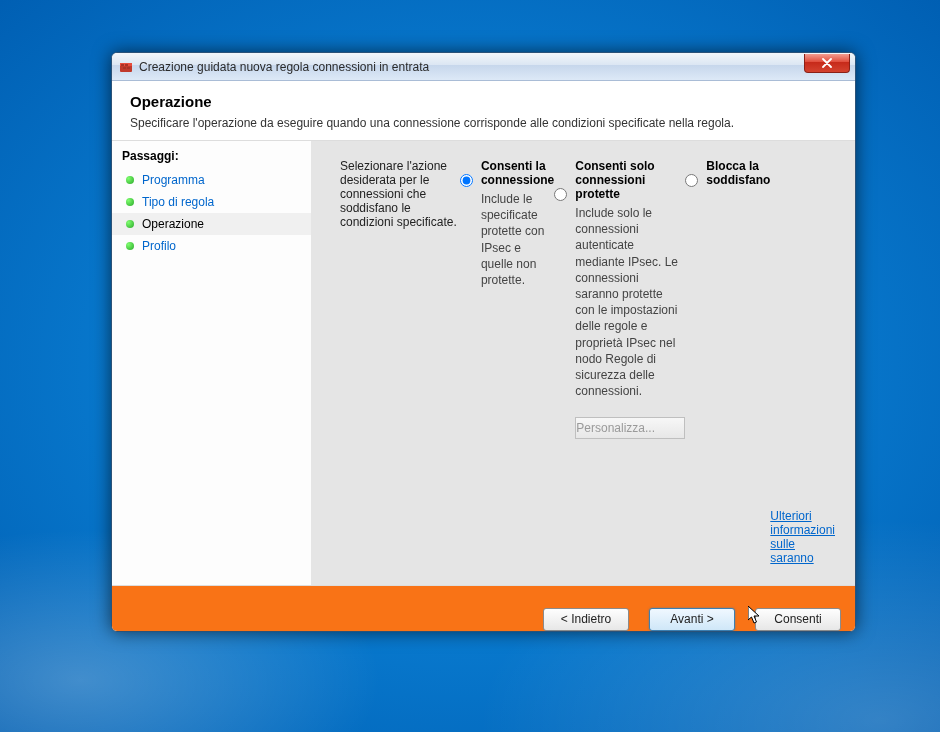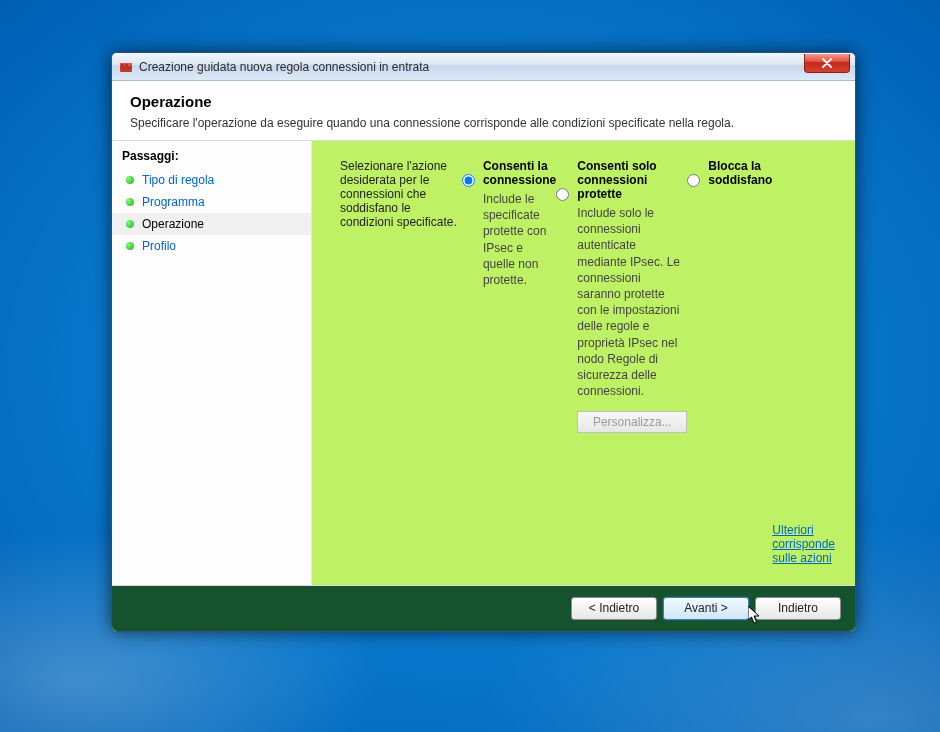--- a/index.html
+++ b/index.html
@@ -74,21 +74,21 @@
     margin-bottom: 6px;
   }
   .header-desc {
     font-size: 12px;
     color: #333;
   }
 
   .body-zone {
     flex: 1;
     display: flex;
-    background: #bef264;
+    background: #e5e5e5;
   }
   .sidebar {
     width: 200px;
     border-right: 1px solid #e5e5e5;
     padding: 4px 0 0 0;
     background: #fdfdfd;
   }
   .sidebar-heading {
     font-weight: bold;
     color: #000;
@@ -144,49 +144,48 @@
   }
   .radio-desc {
     margin-left: 21px;
     color: #444;
     font-size: 12px;
     line-height: 1.35;
     max-width: 450px;
   }
   .customize-btn {
     margin-left: 21px;
-    margin-top: 12px;
+    margin-top: 18px;
     width: 110px; height: 22px;
     background: linear-gradient(to bottom, #f7f7f7, #e7e7e7);
     border: 1px solid #bfbfbf;
     color: #9a9a9a;
     font-size: 12px;
-    text-align: center;
     line-height: 20px;
     cursor: default;
   }
   .more-info-link {
     margin-top: auto;
     margin-bottom: 10px;
     color: #0066cc;
     text-decoration: underline;
     font-size: 12px;
     cursor: default;
     width: fit-content;
   }
 
   .footer-zone {
     height: 46px;
-    background: #14532d;
+    background: #f97316;
     border-top: 1px solid #ddd;
     display: flex;
-    align-items: center;
+    align-items: flex-end;
     justify-content: flex-end;
     padding-right: 14px;
-    gap: 6px;
+    gap: 20px;
   }
   .footer-btn {
     min-width: 86px;
     height: 23px;
     background: linear-gradient(to bottom, #fefefe, #e7e7e7);
     border: 1px solid #8b8b8b;
     border-radius: 3px;
     font-size: 12px;
     color: #222;
     text-align: center;
@@ -237,25 +236,25 @@
     <div class="header-desc">Specificare l'operazione da eseguire quando una connessione corrisponde alle condizioni specificate nella regola.</div>
   </div>
 
   <div class="body-zone">
 
     <div class="sidebar">
       <div class="sidebar-heading">Passaggi:</div>
 
       <div class="step-item">
         <span class="step-bullet"></span>
-        <span class="step-label-link">Tipo di regola</span>
+        <span class="step-label-link">Programma</span>
       </div>
       <div class="step-item">
         <span class="step-bullet"></span>
-        <span class="step-label-link">Programma</span>
+        <span class="step-label-link">Tipo di regola</span>
       </div>
       <div class="step-item active">
         <span class="step-bullet"></span>
         <span class="step-label-current">Operazione</span>
       </div>
       <div class="step-item">
         <span class="step-bullet"></span>
         <span class="step-label-link">Profilo</span>
       </div>
     </div>
@@ -280,28 +279,28 @@
         <div class="customize-btn">Personalizza...</div>
       </div>
 
       <div class="radio-group">
         <label class="radio-row">
           <input type="radio" name="action" class="radio-input" style="">
           <span class="radio-label">Blocca la soddisfano</span>
         </label>
       </div>
 
-      <a class="more-info-link">Ulteriori corrisponde sulle azioni</a>
+      <a class="more-info-link">Ulteriori informazioni sulle saranno</a>
     </div>
 
   </div>
 
   <div class="footer-zone">
     <div class="footer-btn">&lt; Indietro</div>
     <div class="footer-btn default">Avanti &gt;</div>
-    <div class="footer-btn">Indietro</div>
+    <div class="footer-btn">Consenti</div>
   </div>
 
 </div>
 
 <svg class="cursor" width="16" height="20" viewBox="0 0 16 20">
   <path d="M0 0 L0 14 L3.5 11 L6 17 L8.5 16 L6 10 L11 10 Z" fill="#fff" stroke="#000" stroke-width="1"></path>
 </svg>
 
 </body></html>

